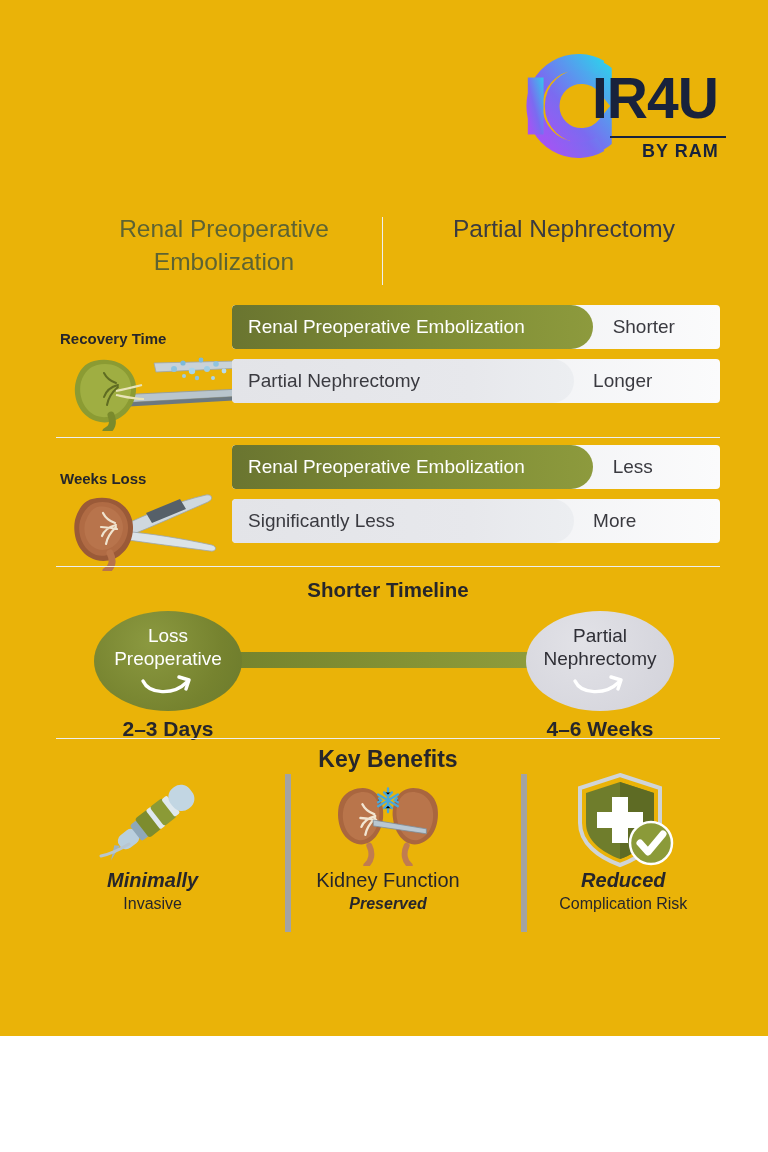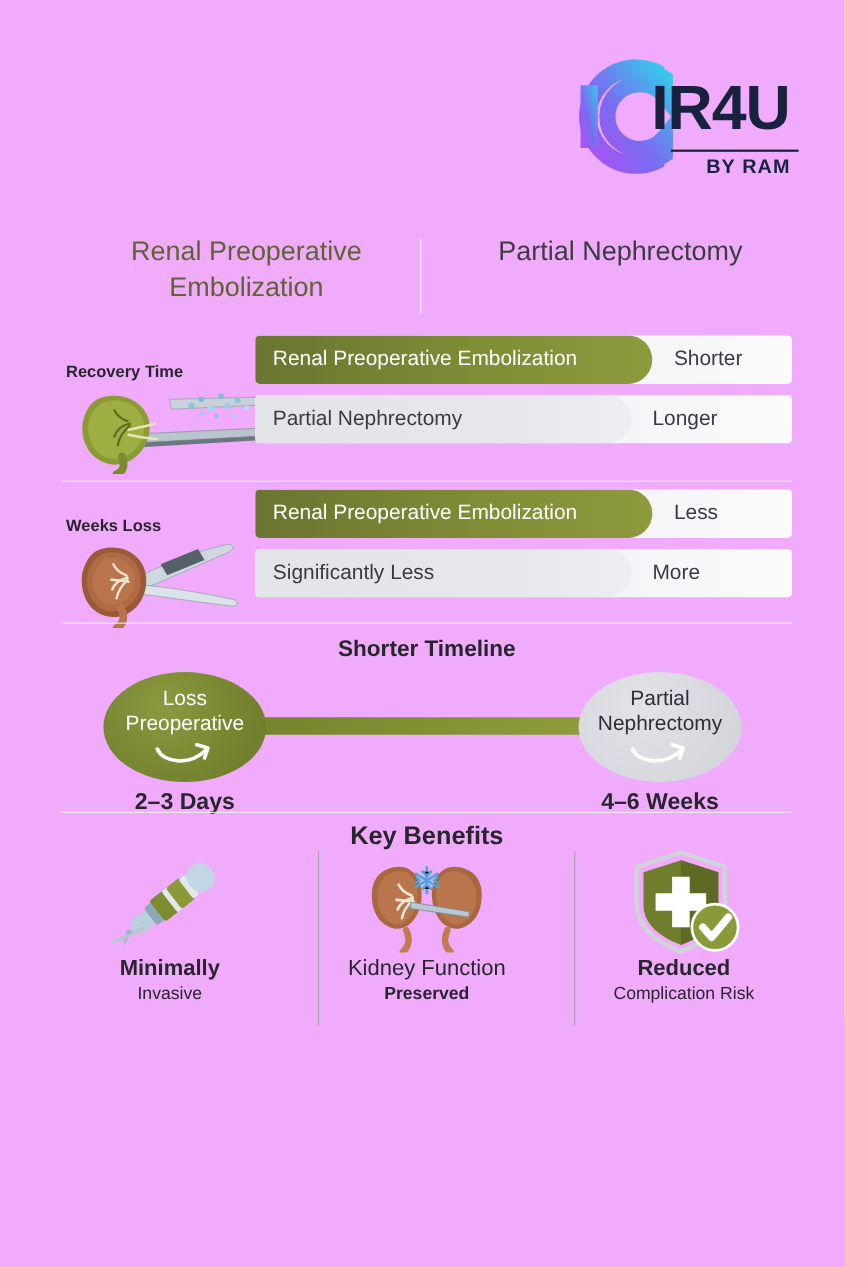--- a/index.html
+++ b/index.html
@@ -2,21 +2,21 @@
 <html><head>
 <meta charset="utf-8">
 <style>
   * { box-sizing: border-box; margin: 0; padding: 0; }
   html, body {
     width: 768px; height: 1152px;
     background: #ffffff;
     font-family: "Liberation Sans", "DejaVu Sans", sans-serif;
     overflow: hidden;
   }
-  .page { position: relative; width: 768px; height: 1152px; background:#f0abfc; }
+  .page { position: relative; width: 768px; height: 1036px; background:#eab308; }
 
   
   .logo-wrap { position: absolute; left: 512px; top: 48px; width: 216px; height: 118px; }
   .logo-c { position: absolute; left: 6px; top: 4px; width: 108px; height: 108px; }
   .logo-text { position: absolute; left: 80px; top: 22px; font-size: 57px; font-weight: 700;
                letter-spacing: -1px; color: #18223c; line-height: 1; }
   .logo-rule { position: absolute; left: 98px; top: 88px; width: 116px; height: 2px; background: #18223c; }
   .logo-sub { position: absolute; left: 130px; top: 93px; font-size: 18px; font-weight: 700;
               letter-spacing: 1px; color: #18223c; }
 
@@ -69,25 +69,25 @@
   .tl-time.left  { left: 12px; }
   .tl-time.right { left: 444px; }
 
   
   .benefits { position: absolute; left: 56px; top: 742px; width: 664px; height: 190px; }
   .ben-title { position: absolute; left: 0; top: 4px; width: 664px; text-align: center;
                font-size: 23px; font-weight: 700; color: #26262b; }
   .ben-cols { position: absolute; left: 0; top: 32px; width: 664px; height: 158px; display: flex; }
   .ben-col { flex: 1; position: relative; display: flex; flex-direction: column;
              align-items: center; justify-content: flex-start; }
-  .ben-col + .ben-col { border-left: 1px solid #a3a3a3; margin-left: 36px; }
+  .ben-col + .ben-col { border-left: 6px solid #a3a3a3; margin-left: 36px; }
   .ben-icon { width: 128px; height: 92px; display: flex; align-items: center; justify-content: center; }
   .ben-l1 { font-size: 20px; line-height: 1.28; text-align: center; color: #26262b; margin-top: 2px; }
   .ben-l2 { font-size: 16px; line-height: 1.28; text-align: left; color: #26262b; }
-  .b { font-weight: 700; }
+  .b { font-weight: 700; font-style: italic; }
   .n { font-weight: 400; }
 </style>
 </head>
 <body>
 
 <div class="page">
 
   <div class="logo-wrap">
     <svg class="logo-c" viewBox="0 0 110 110">
       <defs>

